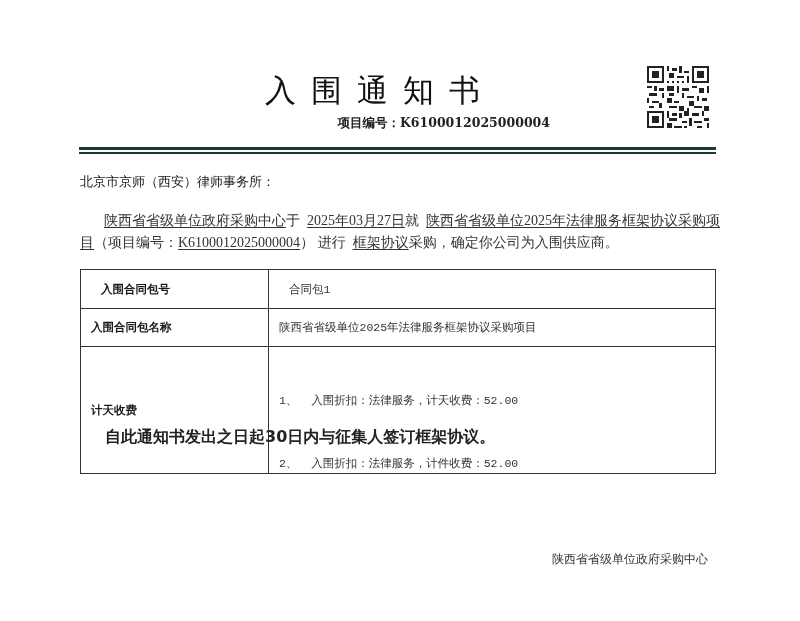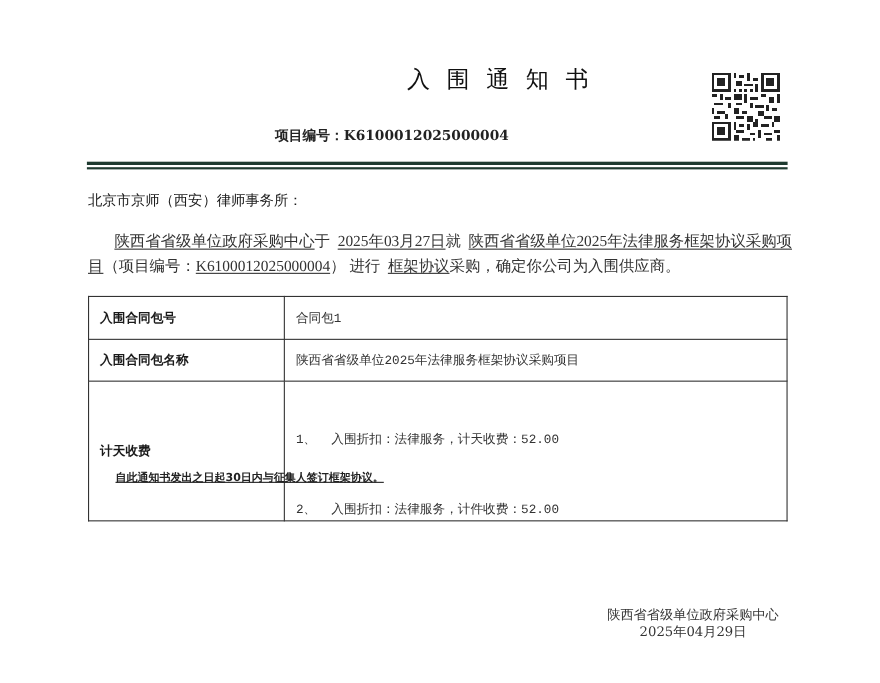--- a/index.html
+++ b/index.html
@@ -11,36 +11,36 @@
     width: 800px;
     height: 621px;
     position: relative;
     overflow: hidden;
     font-family: "DejaVu Serif", "Liberation Serif", serif;
     color: #1a1a1a;
   }
   .title {
     position: absolute;
     left: 250px;
-    top: 58px;
+    top: 70px;
     width: 300px;
-    text-align: right;
-    font-size: 21px;
+    text-align: left;
+    font-size: 31px;
     letter-spacing: 15px;
     font-weight: normal;
     color: #111;
     padding-left: 15px;
     box-sizing: border-box;
   }
   .project-no {
     position: absolute;
     left: 250px;
     top: 115px;
     width: 300px;
-    text-align: left;
+    text-align: right;
     font-size: 12.5px;
     font-weight: bold;
     color: #222;
   }
   .project-no .label { font-family: "DejaVu Sans", sans-serif; font-weight: bold; }
   .qr {
     position: absolute;
     left: 646px;
     top: 66px;
     width: 64px;
@@ -105,33 +105,32 @@
     vertical-align: middle;
     color: #333;
     font-family: Liberation Mono, monospace;
   }
   .info-table td.key {
     width: 157px;
     font-weight: bold;
     font-family: "DejaVu Sans", sans-serif;
     color: #1a1a1a;
   }
-  .info-table tr.r1 td { height: 38px; }
+  .info-table tr.r1 td { height: 38px; padding-left: 20px; }
   .info-table tr.r2 td { height: 37px; margin-left: 24px; }
   .info-table tr.r3 td { height: 56px; }
   .price-line { line-height: 19px; white-space: pre; margin-top: 44px; }
   .deadline {
     position: absolute;
     left: 105px;
     top: 427px;
-    font-size: 10px;
+    font-size: 16px;
     font-weight: bold;
     font-family: "DejaVu Sans", sans-serif;
     color: #222;
-    text-decoration: underline;
   }
   .signature {
     position: absolute;
     left: 520px;
     top: 552px;
     width: 220px;
     text-align: center;
     font-size: 12px;
     line-height: 15px;
     color: #333;
@@ -245,16 +244,15 @@
         <div class="price-line">2、  入围折扣：法律服务，计件收费：52.00</div>
       </td>
     </tr>
   </tbody>
     </table>
 
   <div class="deadline">自此通知书发出之日起30日内与征集人签订框架协议。</div>
 
   <div class="signature">
     <div>陕西省省级单位政府采购中心</div>
-    <div>2025年04月29日</div>
   </div>
 
 </div>
 
 </body></html>

